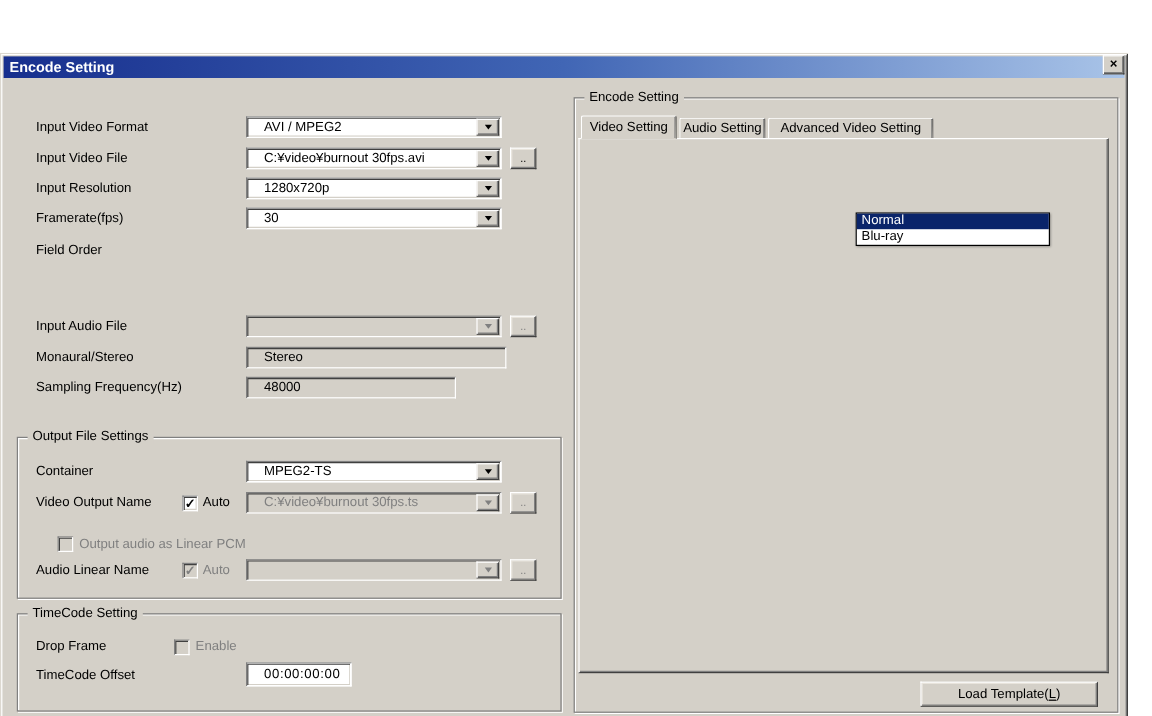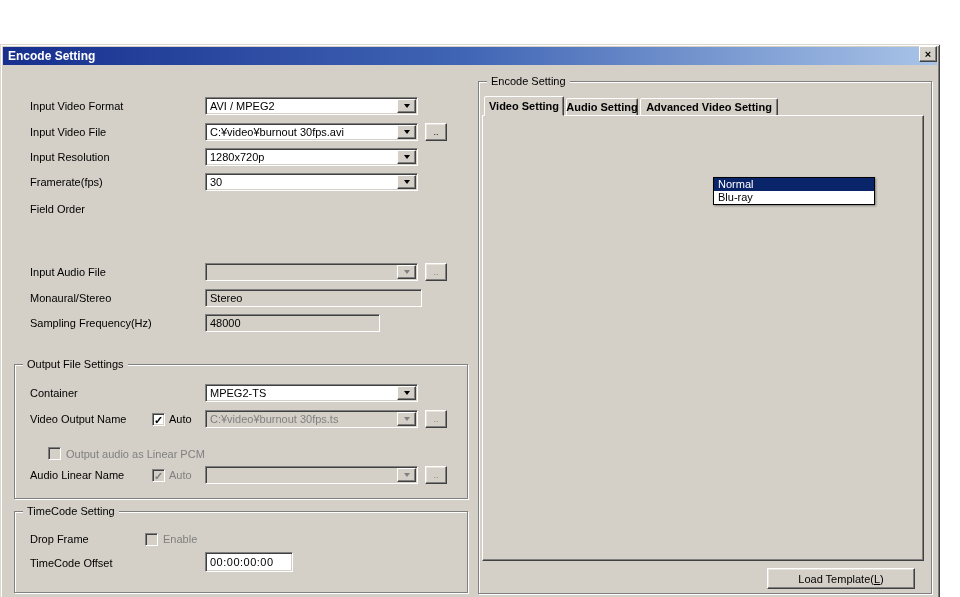--- a/index.html
+++ b/index.html
@@ -13,21 +13,21 @@
     border:1px solid;border-color:#fff #404040 #404040 #fff;box-shadow:inset -1px -1px 0 #808080;
     display:flex;align-items:center;justify-content:center;font-weight:bold;font-size:11px;line-height:10px;color:#000;}
   
   .group{position:absolute;border:1px solid #808080;box-shadow:1px 1px 0 #fff, inset 1px 1px 0 #fff;}
   .group-title{position:absolute;top:-7px;left:8px;background:#d4d0c8;padding:0 4px;white-space:nowrap;}
   .lbl{position:absolute;white-space:nowrap;line-height:14px;}
   .lbl.dis{color:#808080;}
   
   .field{position:absolute;height:18px;background:#fff;border:1px solid;border-color:#808080 #fff #fff #808080;
     box-shadow:inset 1px 1px 0 #404040, inset -1px -1px 0 #d4d0c8;box-sizing:border-box;}
-  .field .val{position:absolute;left:4px;top:1px;right:20px;line-height:15px;white-space:nowrap;overflow:hidden;}
+  .field .val{position:absolute;left:14px;top:1px;right:20px;line-height:15px;white-space:nowrap;overflow:hidden;}
   .edit .val{right:3px;}
   .field.gray{background:#d4d0c8;}
   .field.dis .val{color:#808080;}
   .tc{height:20px;}
   .tc .val{font-size:11px;line-height:17px;letter-spacing:0.5px;}
   
   .combo-arrow{position:absolute;right:1px;top:1px;bottom:1px;width:17px;background:#d4d0c8;
     border:1px solid;border-color:#fff #404040 #404040 #fff;box-shadow:inset -1px -1px 0 #808080;
     display:flex;align-items:center;justify-content:center;}
   .tri-down{width:0;height:0;border-left:3px solid transparent;border-right:3px solid transparent;border-top:4px solid #000;}
@@ -47,21 +47,21 @@
   .browse{width:22px;height:18px;font-size:9px;}
   .browse.dis{color:#808080;}
   
   .checkbox{position:absolute;width:13px;height:13px;background:#fff;border:1px solid;border-color:#808080 #fff #fff #808080;
     box-shadow:inset 1px 1px 0 #404040, inset -1px -1px 0 #d4d0c8;box-sizing:border-box;
     display:flex;align-items:center;justify-content:center;font-size:11px;font-weight:bold;line-height:10px;}
   .checkbox.dis{background:#d4d0c8;color:#808080;}
   
   .tab{position:absolute;background:#d4d0c8;border:1px solid;border-color:#fff #404040 transparent #fff;
     box-shadow:inset -1px 0 0 #808080;display:flex;align-items:center;justify-content:center;white-space:nowrap;
-    border-top-left-radius:2px;border-top-right-radius:2px;box-sizing:border-box;font-weight:bold;}
+    border-top-left-radius:2px;border-top-right-radius:2px;box-sizing:border-box;}
   .tab.active{z-index:3;}
   .panel{position:absolute;background:#d4d0c8;border:1px solid;border-color:#fff #404040 #404040 #fff;
     box-shadow:inset -1px -1px 0 #808080;z-index:1;}
   
   .droplist{position:absolute;background:#fff;border:1px solid #000;z-index:5;box-shadow:1px 1px 2px rgba(0,0,0,0.4);}
   .dl-item{height:13px;line-height:13px;padding-left:4px;white-space:nowrap;}
   .dl-item.selected{background:#0a246a;color:#fff;}
   u{text-decoration:underline;}
 </style>
 </head>

